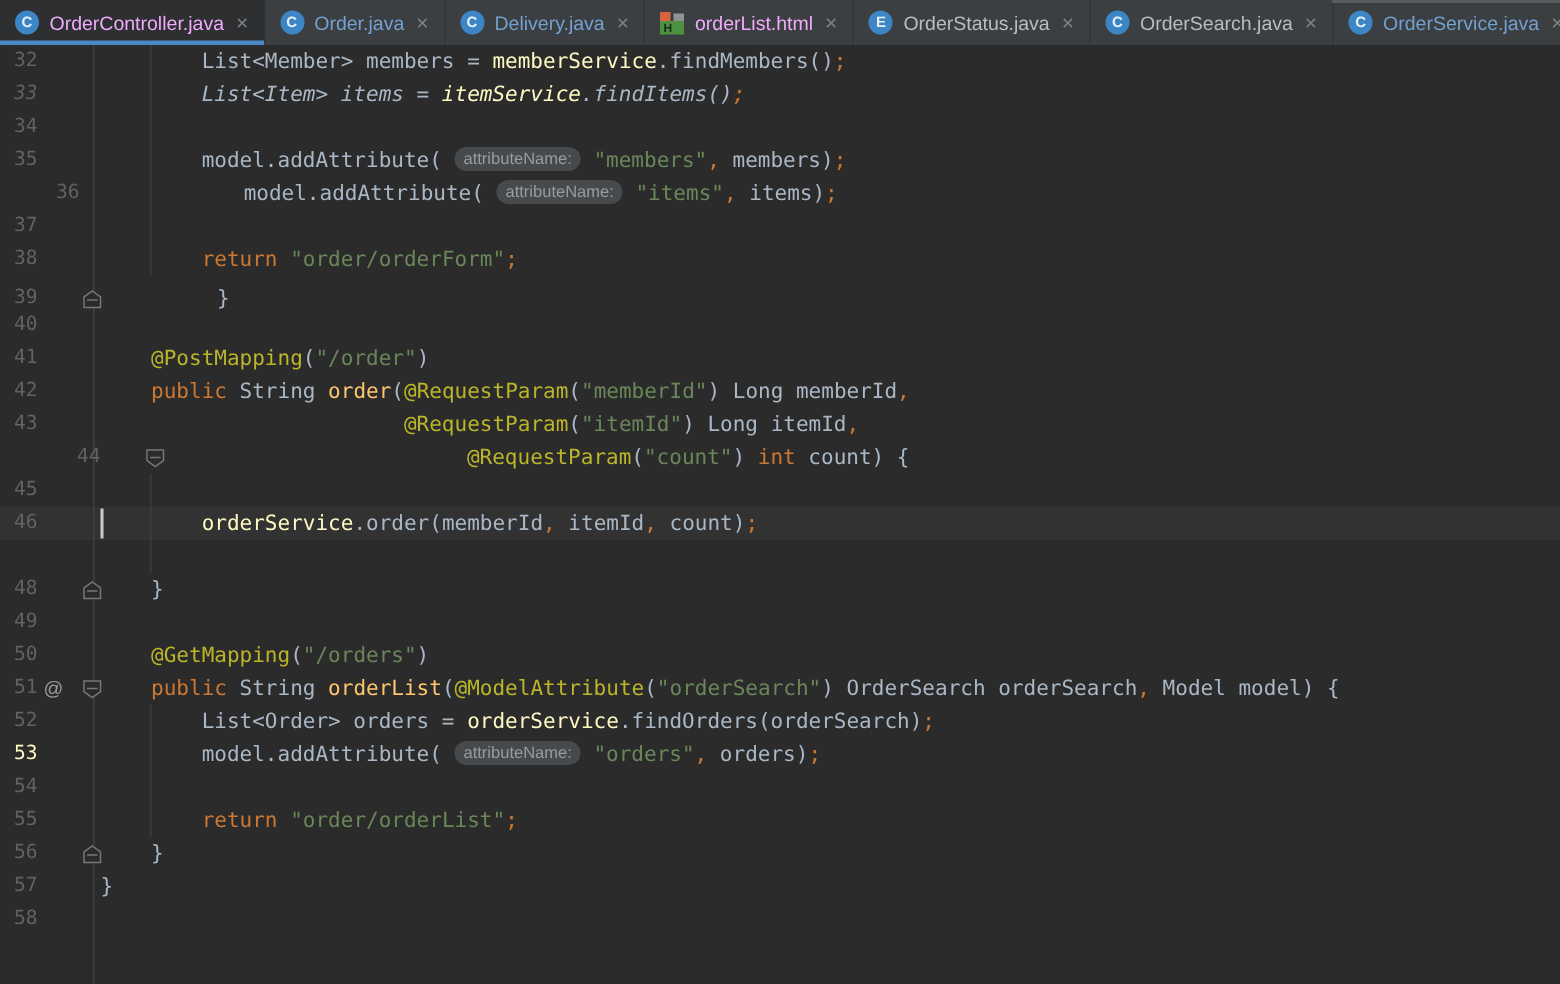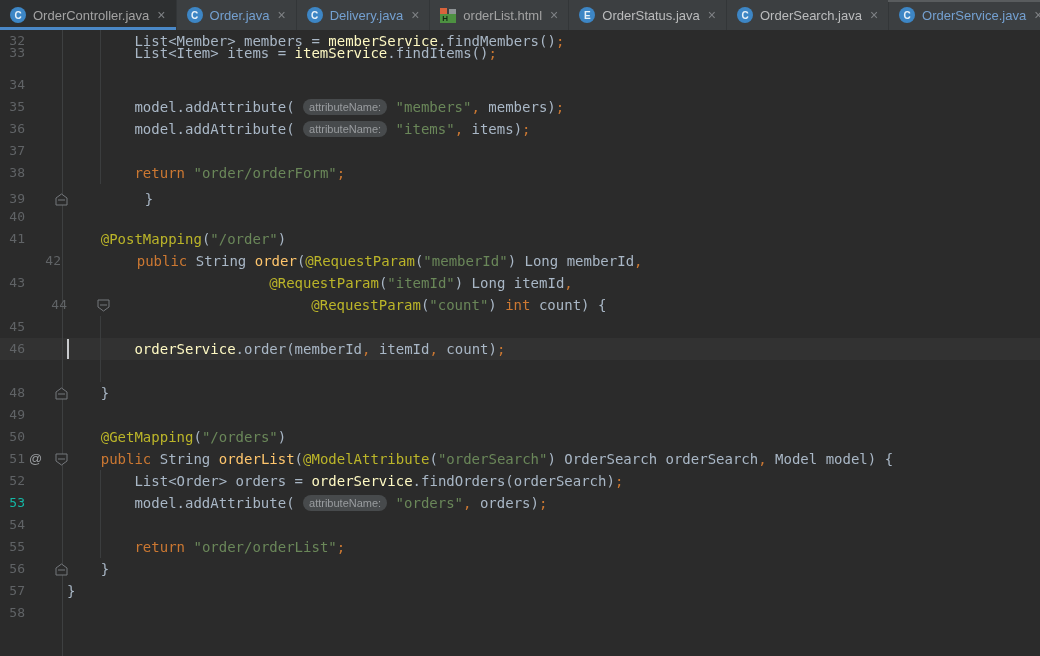--- a/index.html
+++ b/index.html
@@ -47,21 +47,21 @@
   .code { white-space:pre; font-family:"DejaVu Sans Mono", monospace; font-size:14px;
           line-height:22px; padding-left:4px; position:relative; }
   .caret { position:absolute; left:4px; top:1px; width:2px; height:20px; background:#C9CBCE; }
 
   .def { color:#A9B7C6; } .kw { color:#CC7832; } .str { color:#6A8759; }
   .ann { color:#BBB529; } .fld { color:#fef9c3; } .mth { color:#FFC66D; }
   .pun { color:#CC7832; }
   .hint { display:inline-block; vertical-align:middle; height:16px; line-height:16px;
           border-radius:8px; padding:0 6px; background:#474A4C; color:#999C9F;
           font-family:"Liberation Sans", sans-serif; font-size:11px; position:relative; top:-1px; }
-  .c-salmon { color:#a3a3a3; } .c-blue { color:#74A0D0; } .c-plain { color:#BBBCBD; }
+  .c-salmon { color:#f0abfc; } .c-blue { color:#74A0D0; } .c-plain { color:#BBBCBD; }
 </style>
 </head>
 <body>
 
 <div id="app">
   <div id="tabbar" style="background: rgb(60, 63, 65);">
       <div class="tab active" style="background: rgb(45, 47, 48);">
         <span class="ficon round" style="background: rgb(61, 134, 197);">C</span>
         <span class="tab-label c-salmon">OrderController.java</span>
         <span class="tab-close">×</span>
@@ -108,39 +108,39 @@
   <div class="caret-row-bg" style="background: rgb(50, 50, 50); top: 308px;"></div>
       <div class="indent-guide" style="top: 0px; height: 154px;"></div>
       <div class="indent-guide" style="top: 286px; height: 66px;"></div>
       <div class="indent-guide" style="top: 440px; height: 88px;"></div>
       <div class="row" style="top: 0px;">
         <div class="gutter">
           <span class="lnum" style="color: rgb(96, 99, 102);">32</span>
         </div>
         <div class="code"><span class="def">        List&lt;Member&gt; members = </span><span class="fld">memberService</span><span class="def">.findMembers()</span><span class="pun">;</span></div>
       </div>
-      <div class="row" style="top: 12px;">
+      <div class="row" style="top: 22px; font-style: italic;">
         <div class="gutter">
           <span class="lnum" style="color: rgb(96, 99, 102);">33</span>
         </div>
         <div class="code"><span class="def">        List&lt;Item&gt; items = </span><span class="fld">itemService</span><span class="def">.findItems()</span><span class="pun">;</span></div>
       </div>
       <div class="row" style="top: 44px;">
         <div class="gutter">
           <span class="lnum" style="color: rgb(96, 99, 102);">34</span>
         </div>
         <div class="code"></div>
       </div>
       <div class="row" style="top: 66px;">
         <div class="gutter">
           <span class="lnum" style="color: rgb(96, 99, 102);">35</span>
         </div>
         <div class="code"><span class="def">        model.addAttribute( </span><span class="hint">attributeName:</span><span class="def"> </span><span class="str">"members"</span><span class="pun">,</span><span class="def"> members)</span><span class="pun">;</span></div>
       </div>
-      <div class="row" style="top: 88px;">
+      <div class="row" style="top: 88px; padding-left: 28px;">
         <div class="gutter">
           <span class="lnum" style="color: rgb(96, 99, 102);">36</span>
         </div>
         <div class="code"><span class="def">        model.addAttribute( </span><span class="hint">attributeName:</span><span class="def"> </span><span class="str">"items"</span><span class="pun">,</span><span class="def"> items)</span><span class="pun">;</span></div>
       </div>
       <div class="row" style="top: 110px;">
         <div class="gutter">
           <span class="lnum" style="color: rgb(96, 99, 102);">37</span>
         </div>
         <div class="code"></div>
@@ -166,21 +166,21 @@
           <span class="lnum" style="color: rgb(96, 99, 102);">40</span>
         </div>
         <div class="code"></div>
       </div>
       <div class="row" style="top: 198px;">
         <div class="gutter">
           <span class="lnum" style="color: rgb(96, 99, 102);">41</span>
         </div>
         <div class="code"><span class="def">    </span><span class="ann">@PostMapping</span><span class="def">(</span><span class="str">"/order"</span><span class="def">)</span></div>
       </div>
-      <div class="row" style="top: 220px; padding-left: 36px;">
+      <div class="row" style="top: 220px;">
         <div class="gutter">
           <span class="lnum" style="color: rgb(96, 99, 102);">42</span>
         </div>
         <div class="code"><span class="def">    </span><span class="kw">public</span><span class="def"> String </span><span class="mth">order</span><span class="def">(</span><span class="ann">@RequestParam</span><span class="def">(</span><span class="str">"memberId"</span><span class="def">) Long memberId</span><span class="pun">,</span></div>
       </div>
       <div class="row" style="top: 242px;">
         <div class="gutter">
           <span class="lnum" style="color: rgb(96, 99, 102);">43</span>
         </div>
         <div class="code"><span class="def">                        </span><span class="ann">@RequestParam</span><span class="def">(</span><span class="str">"itemId"</span><span class="def">) Long itemId</span><span class="pun">,</span></div>
@@ -241,21 +241,21 @@
         <div class="code"><span class="def">    </span><span class="kw">public</span><span class="def"> String </span><span class="mth">orderList</span><span class="def">(</span><span class="ann">@ModelAttribute</span><span class="def">(</span><span class="str">"orderSearch"</span><span class="def">) OrderSearch orderSearch</span><span class="pun">,</span><span class="def"> Model model) {</span></div>
       </div>
       <div class="row" style="top: 440px;">
         <div class="gutter">
           <span class="lnum" style="color: rgb(96, 99, 102);">52</span>
         </div>
         <div class="code"><span class="def">        List&lt;Order&gt; orders = </span><span class="fld">orderService</span><span class="def">.findOrders(orderSearch)</span><span class="pun">;</span></div>
       </div>
       <div class="row" style="top: 462px;">
         <div class="gutter">
-          <span class="lnum" style="color: #14b8a6; margin-left: 12px;">53</span>
+          <span class="lnum" style="color: #fef9c3; margin-left: 12px;">53</span>
         </div>
         <div class="code"><span class="def">        model.addAttribute( </span><span class="hint">attributeName:</span><span class="def"> </span><span class="str">"orders"</span><span class="pun">,</span><span class="def"> orders)</span><span class="pun">;</span></div>
       </div>
       <div class="row" style="top: 484px;">
         <div class="gutter">
           <span class="lnum" style="color: rgb(96, 99, 102);">54</span>
         </div>
         <div class="code"></div>
       </div>
       <div class="row" style="top: 506px;">

